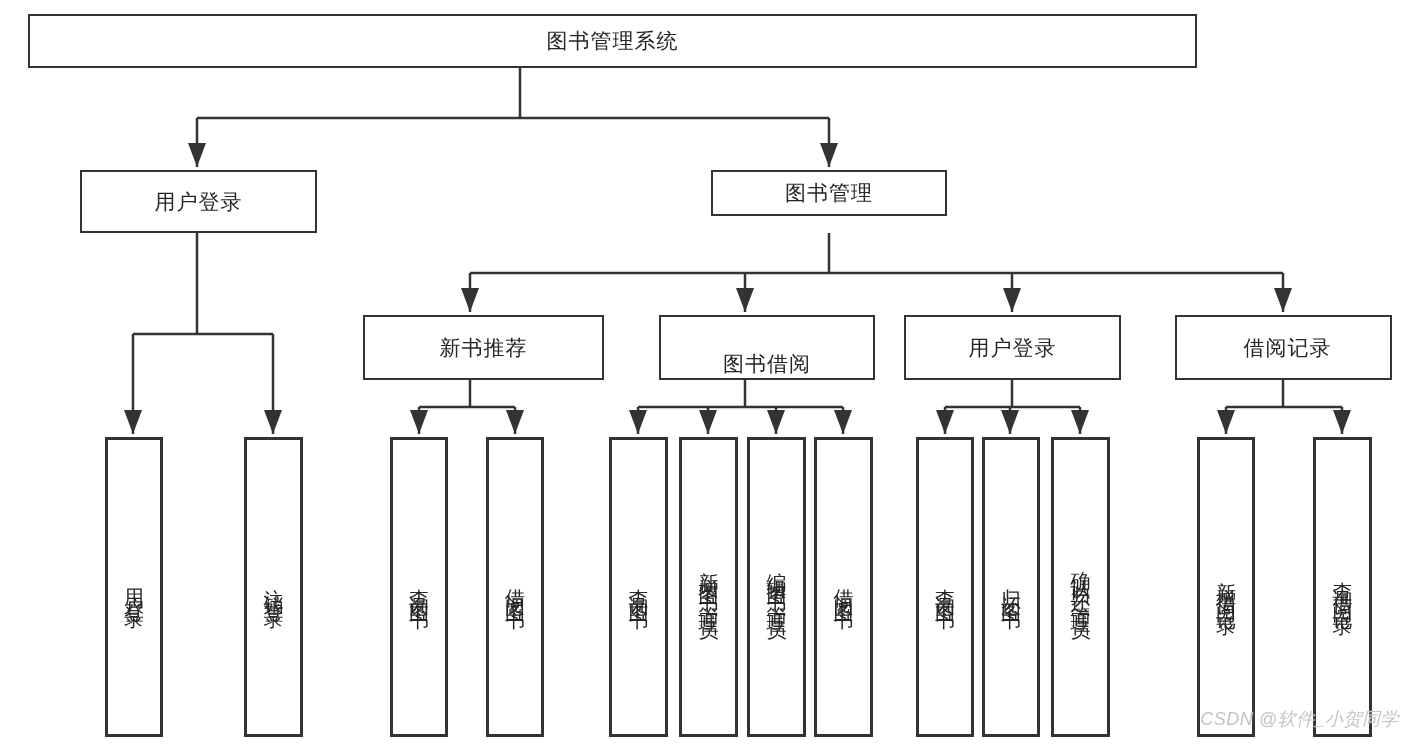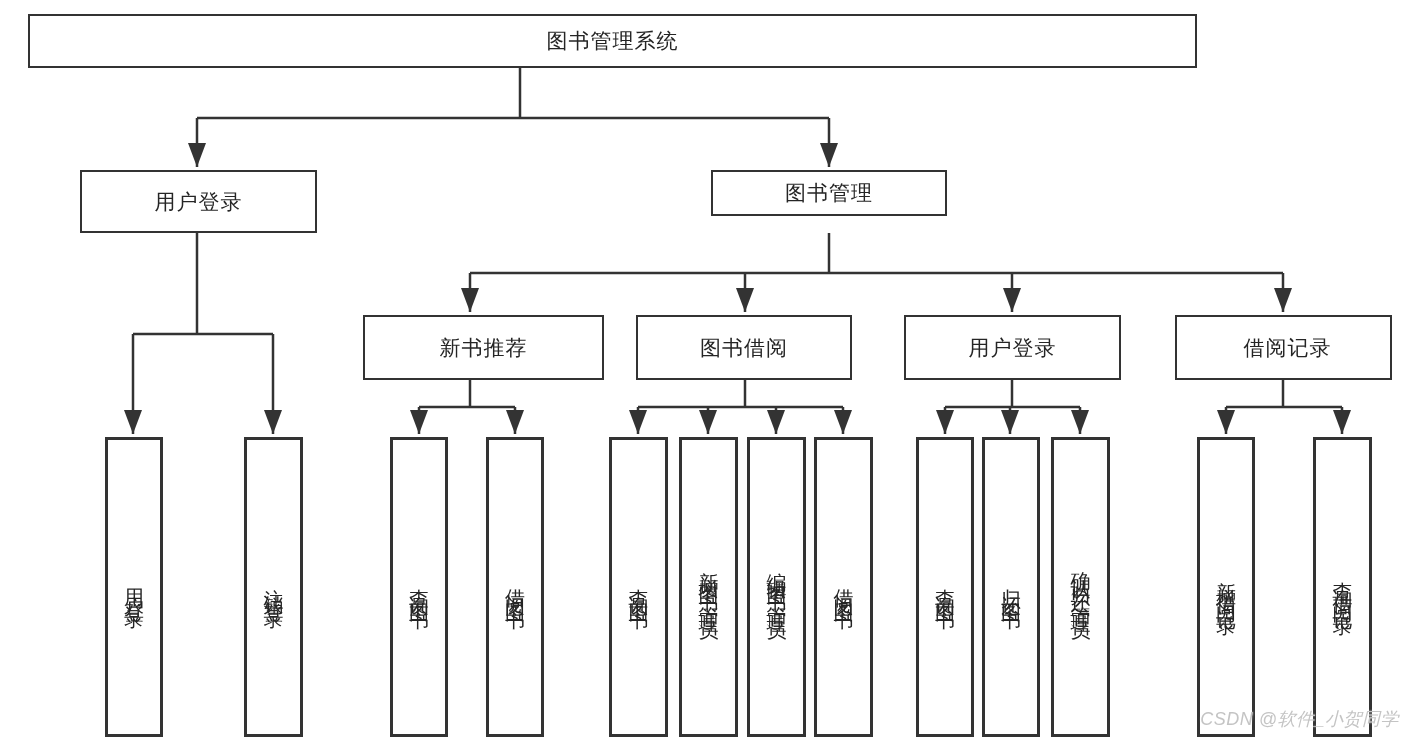--- a/index.html
+++ b/index.html
@@ -117,21 +117,21 @@
   <div class="box" style="left:80px; top:170px; width:237px; height:63px;">
     <span>用户登录</span>
   </div>
   <div class="box" style="left:711px; top:170px; width:236px; height:46px;">
     <span>图书管理</span>
   </div>
 
   <div class="box" style="left:363px; top:315px; width:241px; height:65px;">
     <span>新书推荐</span>
   </div>
-  <div class="box" style="left:636px; top:315px; width:216px; height:65px;">
+  <div class="box" style="left:659px; top:315px; width:216px; height:65px;align-items:flex-end;">
     <span>图书借阅</span>
   </div>
   <div class="box" style="left:904px; top:315px; width:217px; height:65px;">
     <span>用户登录</span>
   </div>
   <div class="box" style="left:1175px; top:315px; width:217px; height:65px;padding-left:8px;">
     <span>借阅记录</span>
   </div>
 
   <div class="box v" style="left:105px; top:437px; width:58px; height:300px;">

